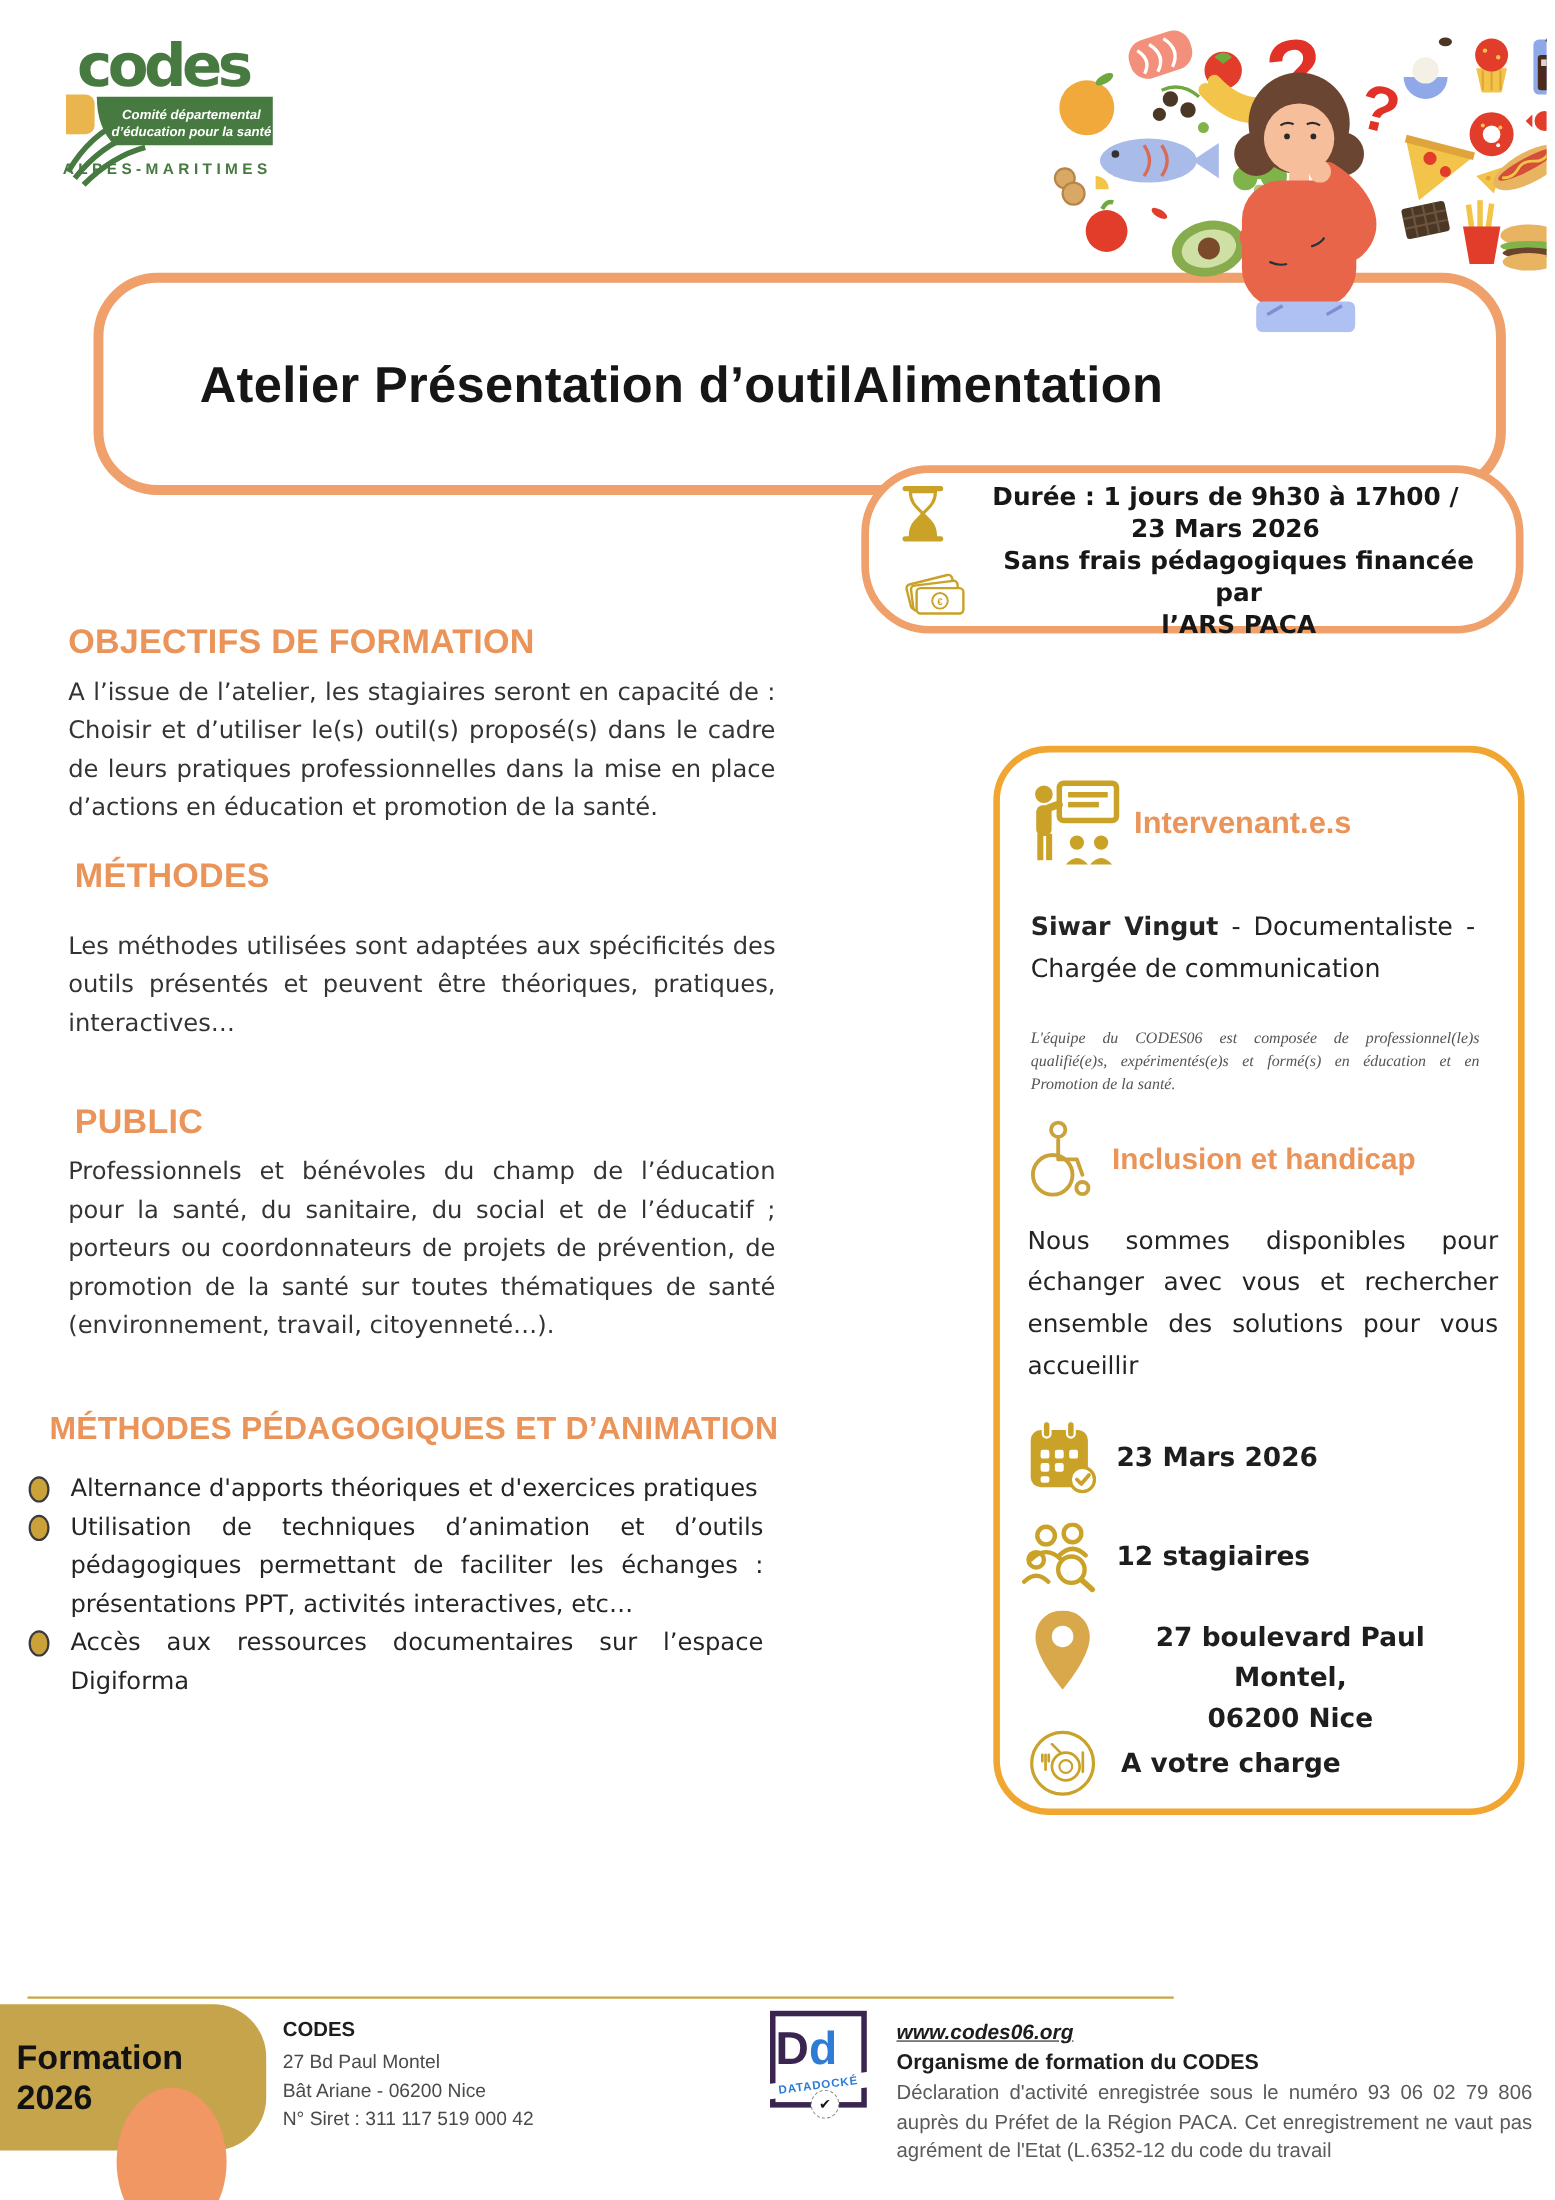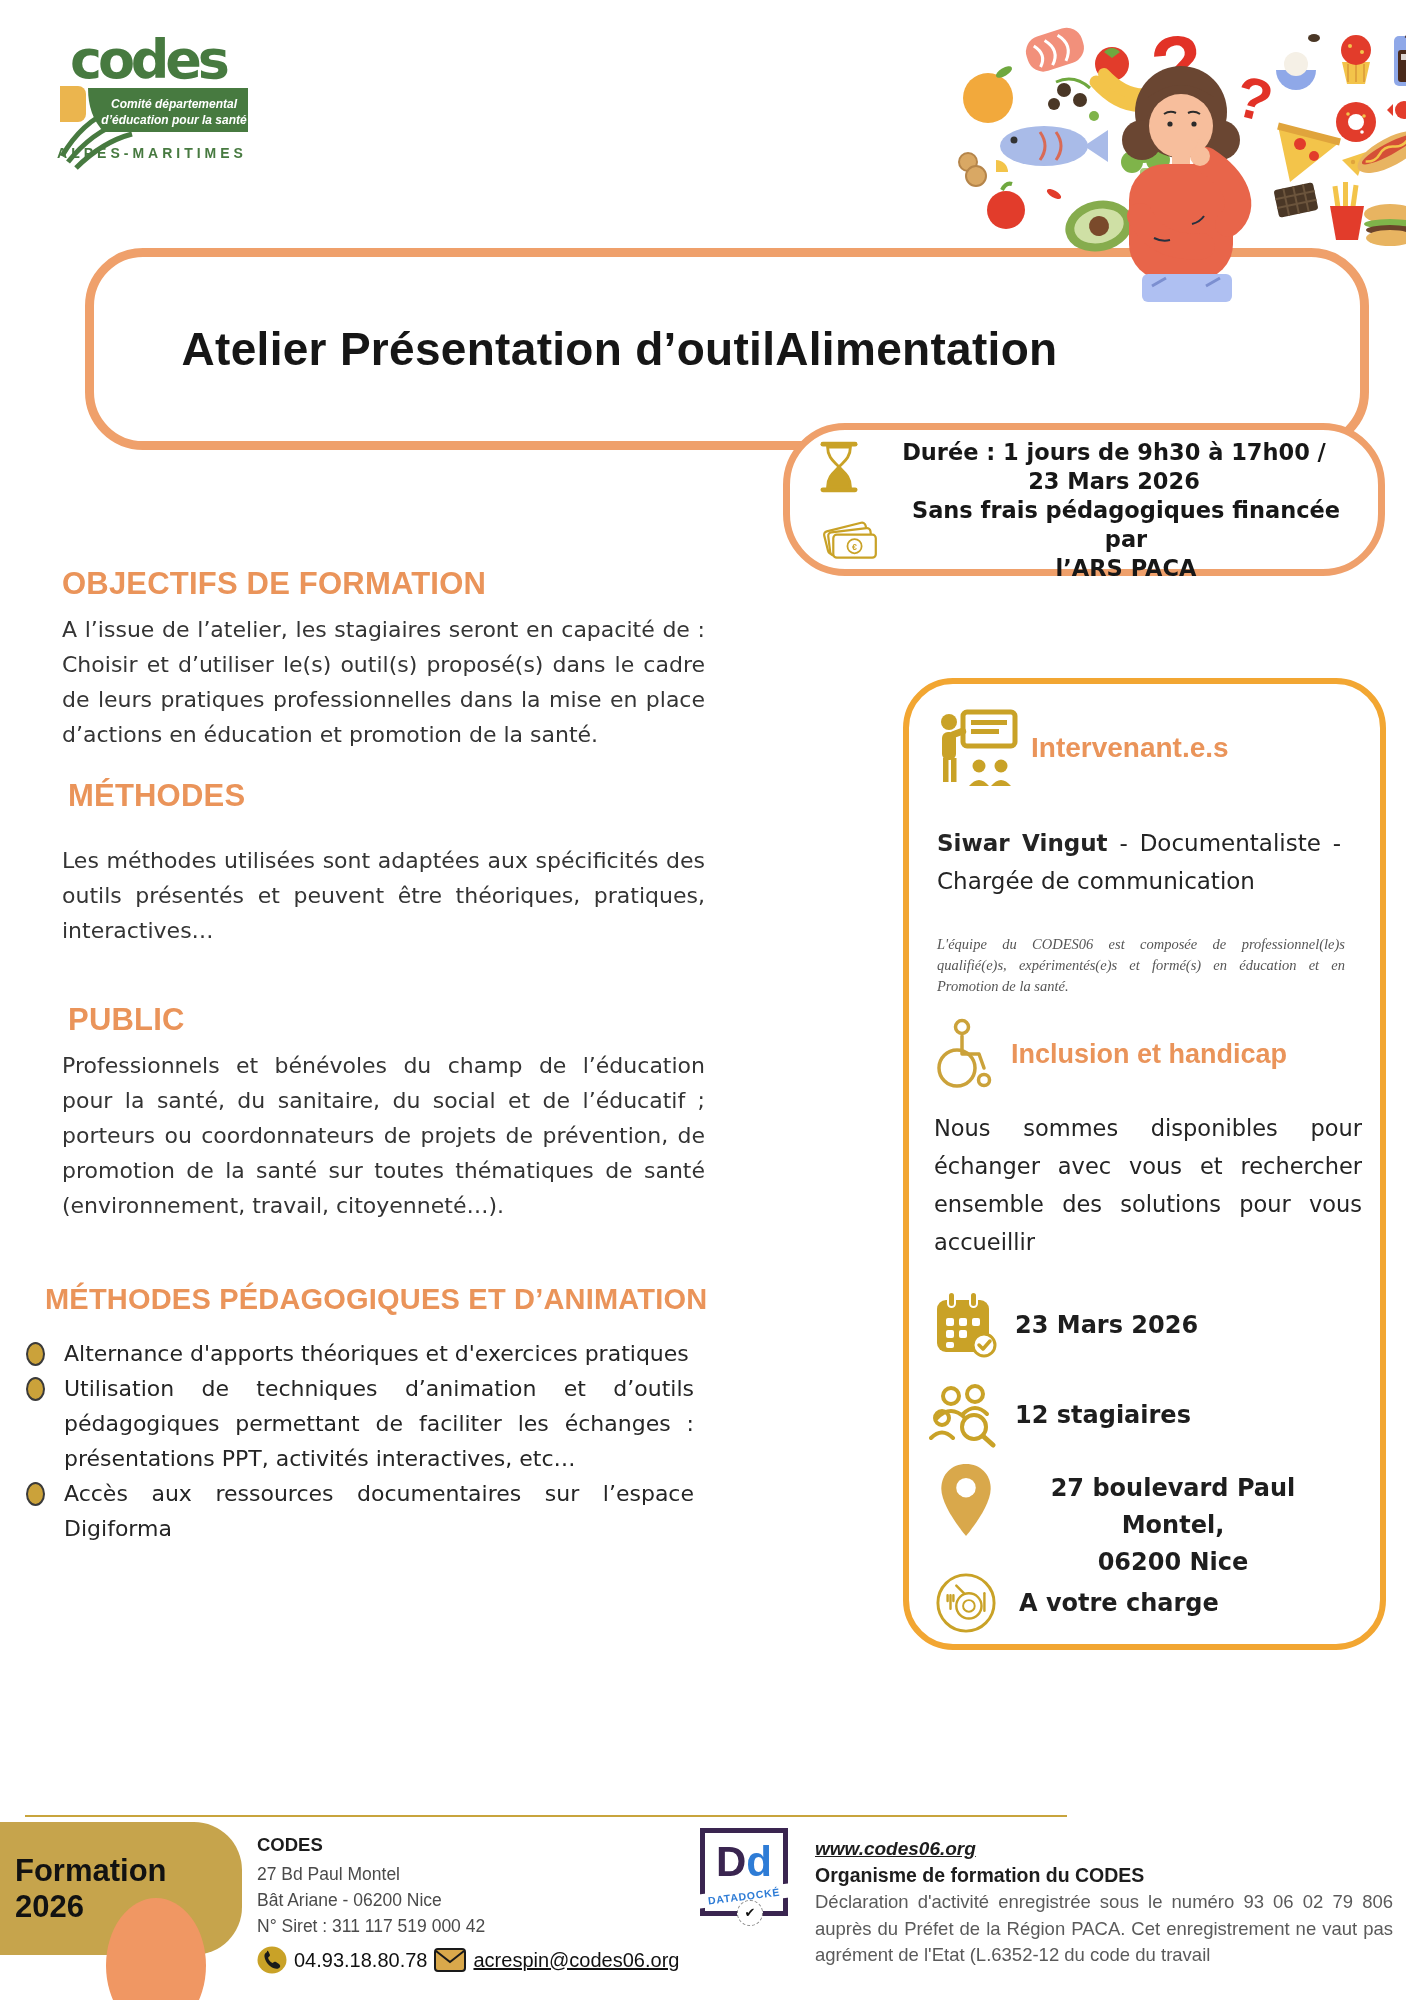--- a/index.html
+++ b/index.html
@@ -47,21 +47,21 @@
   .footer-circle{position:absolute;left:106px;top:1898px;width:100px;height:135px;border-radius:50%;
                  background:#F09763;z-index:2;}
   .org{position:absolute;left:257px;top:1834px;z-index:3;}
   .org-name{font-weight:800;font-size:18.5px;color:#1d1d1d;margin-bottom:5px;}
   .org-line{font-size:17.5px;color:#4a4a4a;line-height:26px;}
   .contact{display:flex;align-items:center;gap:7px;margin-top:7px;}
   .contact .num{font-size:20px;color:#111;}
   .contact a{font-size:20px;color:#111;}
   .dd{position:absolute;left:700px;top:1828px;width:88px;height:88px;box-sizing:border-box;
       border:5px solid #3A2550;background:#fff;}
-  .dd-word{position:absolute;left:0;right:0;top:8px;text-align:center;font-weight:800;font-size:42px;line-height:42px;}
+  .dd-word{position:absolute;left:0;right:0;top:8px;text-align:left;font-weight:800;font-size:42px;line-height:42px;}
   .dd-word .d1{color:#3A2550;}
   .dd-word .d2{color:#2E7CD6;}
   .dd-ribbon{position:absolute;left:-8px;right:-8px;bottom:8px;background:#fff;text-align:center;
              color:#2E7CD6;font-weight:800;font-size:10.5px;letter-spacing:.8px;transform:rotate(-7deg);padding:1px 0;}
   .dd-check{position:absolute;left:32px;bottom:-15px;width:24px;height:24px;border-radius:50%;background:#fff;
             border:1.5px dashed #8a8a8a;text-align:center;line-height:24px;font-size:13px;color:#111;}
   .legal{position:absolute;left:815px;top:1838px;width:578px;}
   .site{font-weight:800;font-style:italic;font-size:19px;color:#1d1d1d;text-decoration:underline;}
   .legal-head{font-weight:800;font-size:19.5px;color:#1d1d1d;margin-top:4px;}
   .legal-text{font-size:18.5px;color:#5a5a5a;line-height:26.5px;text-align:justify;margin-top:2px;}
@@ -340,32 +340,20 @@
   <div class="badge">
     <span>Formation 2026</span>
   </div>
   <div class="footer-circle"></div>
 
   <div class="org">
     <div class="org-name">CODES</div>
     <div class="org-line">27 Bd Paul Montel</div>
     <div class="org-line">Bât Ariane - 06200 Nice</div>
     <div class="org-line">N° Siret : 311 117 519 000 42</div>
-    <div class="contact">
-      <svg width="30" height="28" viewBox="0 0 30 28">
-        <ellipse cx="15" cy="14" rx="14.5" ry="13.5" fill="#C9A227"></ellipse>
-        <path d="M10,6 c-2.2,1 -3.2,3.2 -2.2,6.2 c1.2,4 4.4,8 8.4,9.8 c3,1.3 5.8,1 6.8,-1 c0.5,-1 0,-2.1 -1,-2.9 l-3,-2 c-1,-0.6 -2.1,-0.4 -2.7,0.4 c-0.3,0.5 -1,0.6 -1.7,0 c-1.5,-1.1 -2.7,-2.4 -3.3,-4 c-0.3,-0.8 0,-1.4 0.6,-1.7 c1,-0.5 1.3,-1.6 0.8,-2.6 l-1.3,-2.6 c-0.4,-0.9 -1.2,-1.1 -1.4,-0.6 z" fill="#1a1a1a"></path>
-      </svg>
-      <span class="num">04.93.18.80.78</span>
-      <svg width="32" height="24" viewBox="0 0 32 24">
-        <rect x="1" y="1" width="30" height="22" rx="3" fill="#D9A84B" stroke="#1a1a1a" stroke-width="2"></rect>
-        <path d="M2,3 L16,14 L30,3" fill="none" stroke="#1a1a1a" stroke-width="2"></path>
-      </svg>
-      <a href="#">acrespin@codes06.org</a>
-    </div>
   </div>
 
   <div class="dd">
     <div class="dd-word"><span class="d1">D</span><span class="d2">d</span></div>
     <div class="dd-ribbon">DATADOCKÉ</div>
     <div class="dd-check">✔</div>
   </div>
 
   <div class="legal">
     <a href="#" class="site">www.codes06.org</a>

